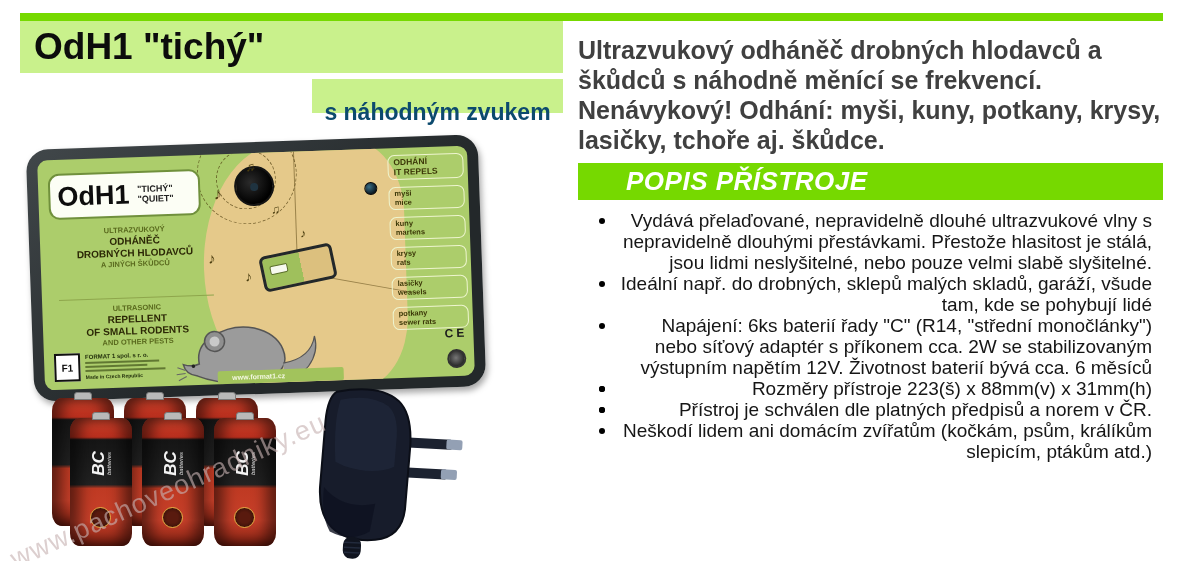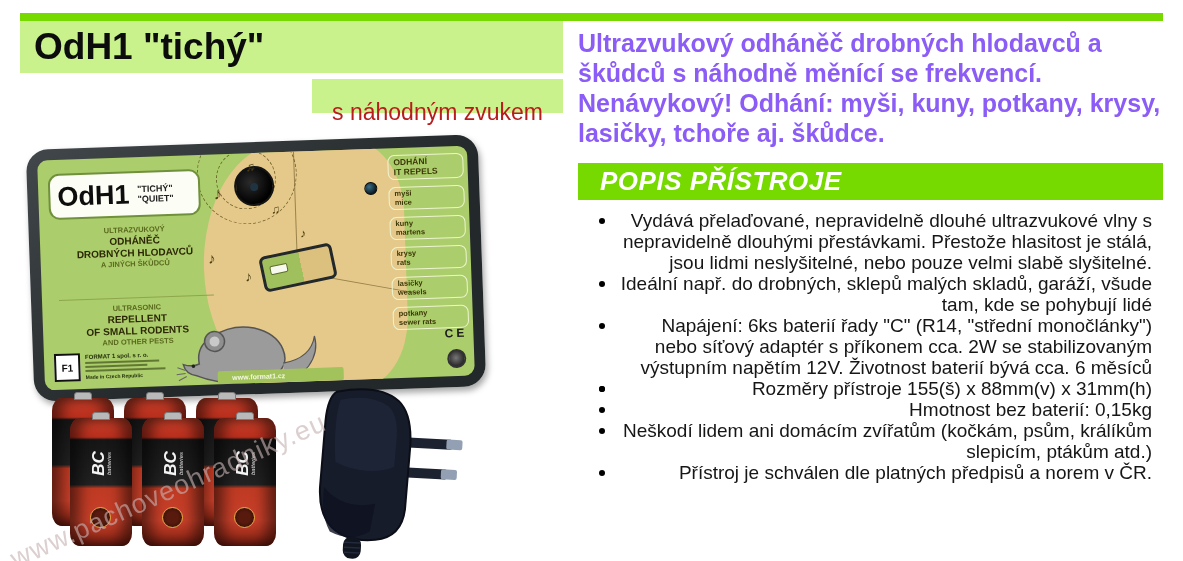--- a/index.html
+++ b/index.html
@@ -6,27 +6,27 @@
   body { background:#ffffff; font-family:"Liberation Sans", sans-serif; }
   .page { position:relative; width:1183px; height:561px; background:#fff; overflow:hidden; }
 
   
   .topbar { position:absolute; left:20px; top:13px; width:1143px; height:8px; background:#76d900; }
   .title-box { position:absolute; left:20px; top:21px; width:543px; height:52px; background:#c9f18c;
                display:flex; align-items:center; padding-left:14px; }
   .title-box h1 { font-size:37px; font-weight:bold; color:#0c0c0c; letter-spacing:0; }
   .badge { position:absolute; left:312px; top:79px; width:251px; height:34px; background:#c9f18c;
            display:flex; align-items:center; justify-content:center; }
-  .badge span { font-size:23px; font-weight:normal; color:#b91c1c;margin-top:32px; }
+  .badge span { font-size:23px; font-weight:bold; color:#0c4a6e;margin-top:32px; }
 
   
   .right-col { position:absolute; left:578px; top:0; width:585px; height:561px; }
-  .intro { position:absolute; top:28px; left:0; width:585px; font-size:25px; font-weight:bold;
-           line-height:30px; color:#8b5cf6; }
-  .popis-bar { position:absolute; top:163px; left:0; width:585px; height:37px; background:#76d900; }
+  .intro { position:absolute; top:35px; left:0; width:585px; font-size:25px; font-weight:bold;
+           line-height:30px; color:#404040; }
+  .popis-bar { position:absolute; top:163px; left:0; width:585px; height:37px; background:#76d900;padding-left:26px; }
   .popis-bar span { display:block; padding-left:22px; line-height:37px; font-size:26px; font-weight:bold;
                     font-style:italic; color:#ffffff; letter-spacing:0.5px; }
   .bullets { position:absolute; top:210px; left:14px; width:560px; list-style:none;text-align:right; }
   .bullets li { position:relative; padding-left:24px; font-size:19px; line-height:21px; color:#161616; }
   .dot { position:absolute; left:7px; top:8px; width:6px; height:6px; border-radius:50%; background:#000; }
 
   
   .device { position:absolute; left:30px; top:142px; width:452px; height:252px; transform:rotate(-2deg);
             background:linear-gradient(145deg,#41474a,#23282a 60%); border-radius:22px; padding:11px;
             box-shadow:2px 4px 6px rgba(0,0,0,.35); }
@@ -311,20 +311,20 @@
 
     <div class="popis-bar">
       <span>POPIS PŘÍSTROJE</span>
     </div>
 
     <ul class="bullets">
       <li><span class="dot"></span><span>Vydává přelaďované, nepravidelně dlouhé ultrazvukové vlny s nepravidelně dlouhými přestávkami. Přestože hlasitost je stálá, jsou lidmi neslyšitelné, nebo pouze velmi slabě slyšitelné.</span></li>
       <li><span class="dot"></span><span>Ideální např. do drobných, sklepů malých skladů, garáží, všude tam, kde se pohybují lidé</span></li>
       <li><span class="dot"></span><span>Napájení: 6ks baterií řady "C" (R14, "střední monočlánky") nebo síťový adaptér s příkonem cca. 2W se stabilizovaným výstupním napětím 12V. Životnost baterií bývá cca. 6 měsíců</span></li>
       <li><span class="dot"></span></li>
-      <li><span class="dot"></span><span>Rozměry přístroje 155(š) x 88mm(v) x 31mm(h)</span></li>
-      <li><span class="dot"></span><span>Hmotnost bez baterií: 0,15kg</span></li>
+      <li><span class="dot"></span><span>Rozměry přístroje 223(š) x 88mm(v) x 31mm(h)</span></li>
+      <li><span class="dot"></span></li>
+      <li><span class="dot"></span><span>Přístroj je schválen dle platných předpisů a norem v ČR.</span></li>
       <li><span class="dot"></span><span>Neškodí lidem ani domácím zvířatům (kočkám, psům, králíkům slepicím, ptákům atd.)</span></li>
-      <li><span class="dot"></span><span>Přístroj je schválen dle platných předpisů a norem v ČR.</span></li>
     </ul>
   </div>
 
 </div>
 
 </body></html>

